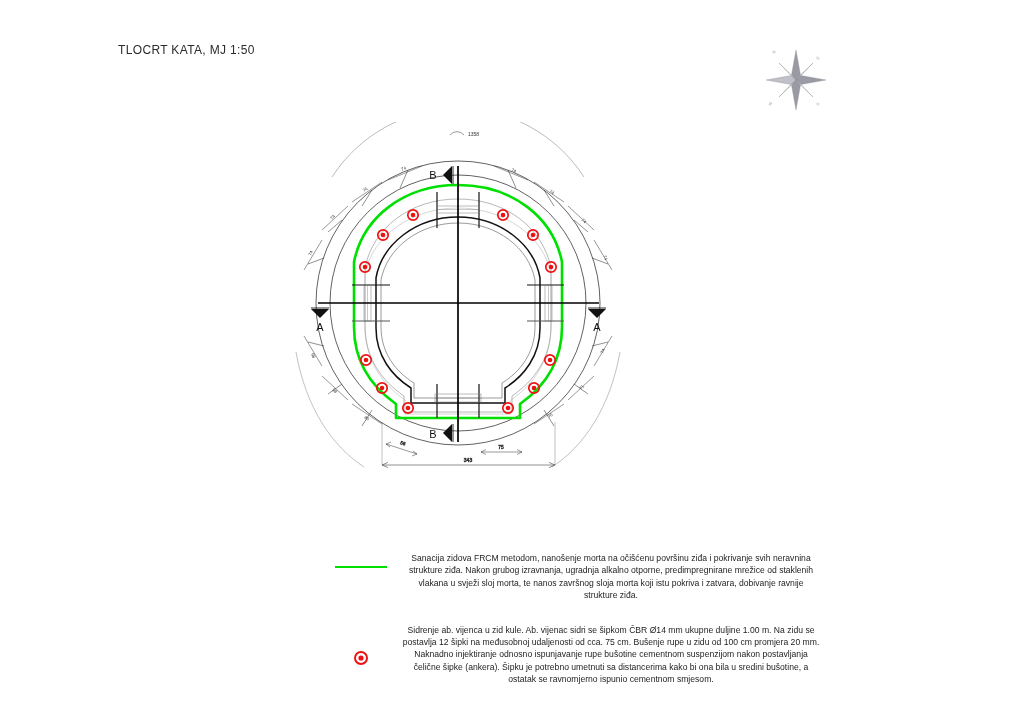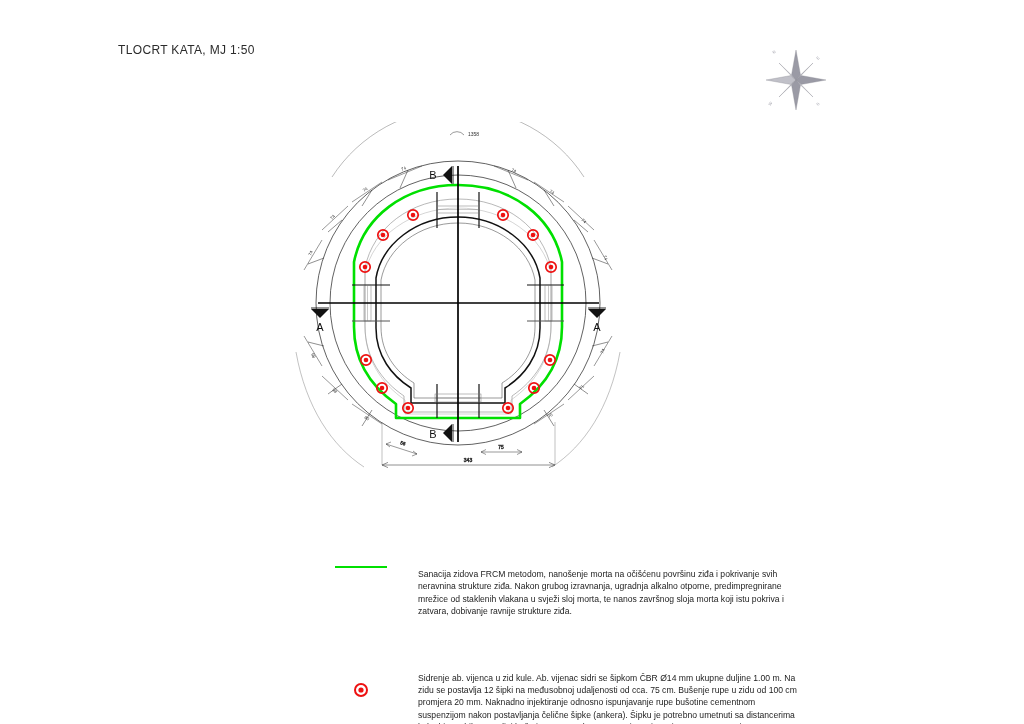--- a/index.html
+++ b/index.html
@@ -71,21 +71,21 @@
     background: #00e000;
   }
   .legend-anchor { display:block; }
   .legend-text {
     flex: 1;
     font-size: 8.6px;
     line-height: 12.4px;
     color: #1d1d1d;
     text-align: left;
   }
-  .legend-text p { margin: 16px; }
+  .legend-text p { margin: 0; text-align: center; }
 </style>
 </head>
 <body>
 
 <div id="sheet">
 
   <div id="drawing-title">TLOCRT KATA, MJ 1:50</div>
 
   <div id="compass-rose">
     <svg width="88" height="88" viewBox="0 0 88 88">

